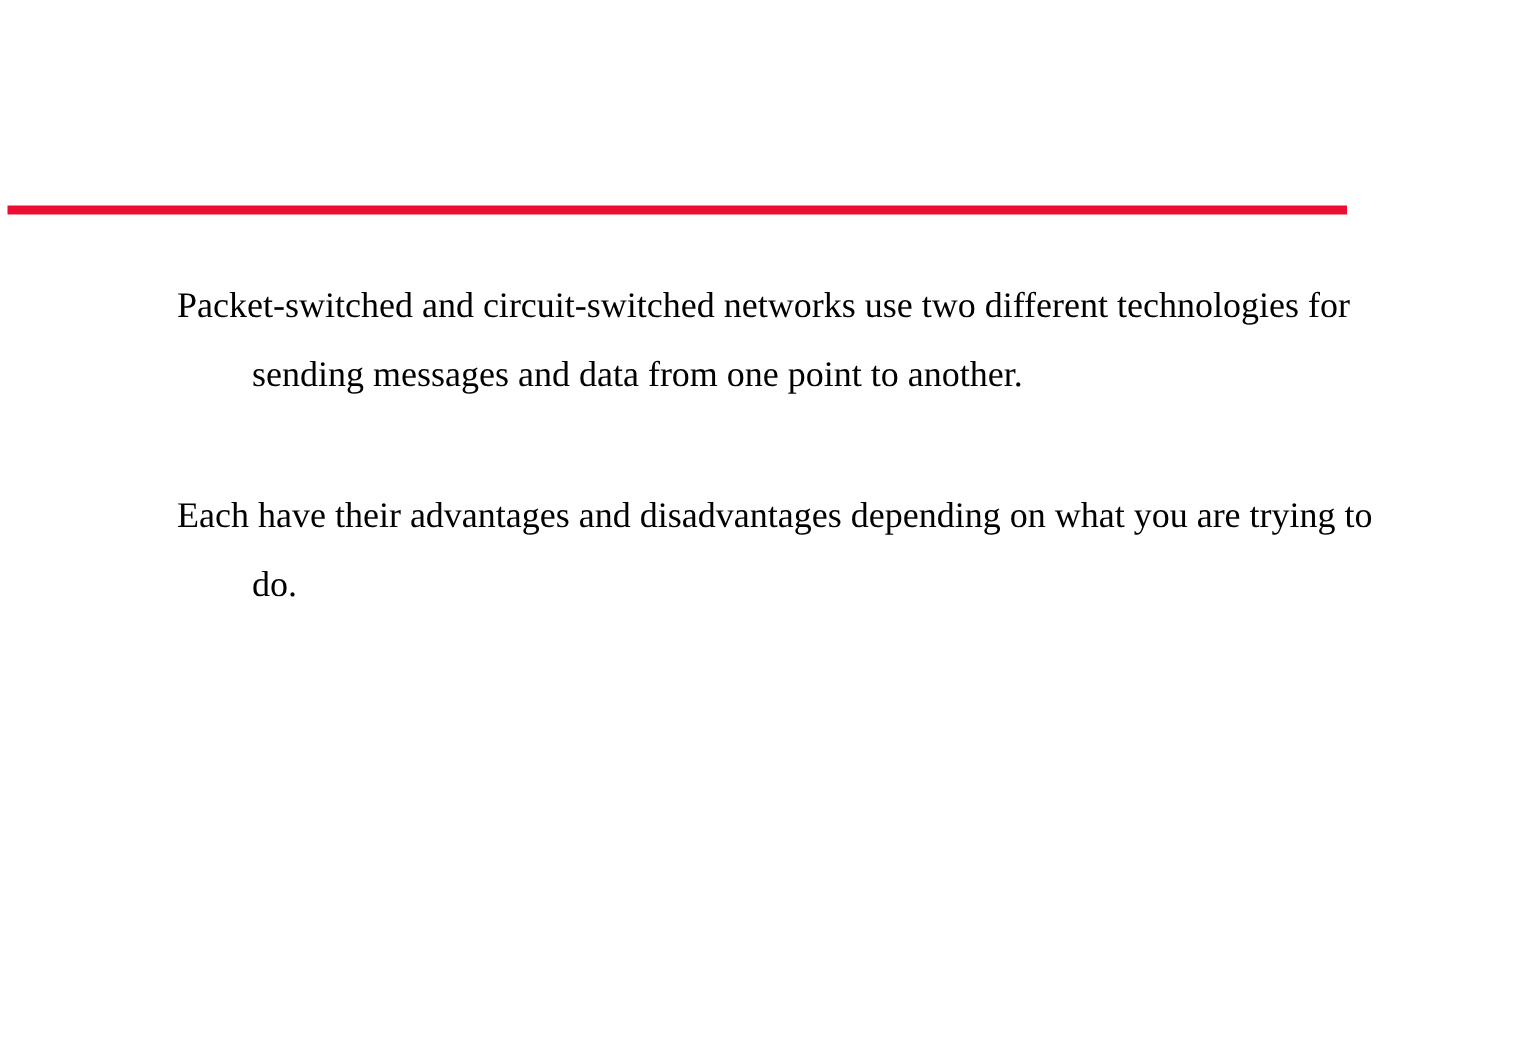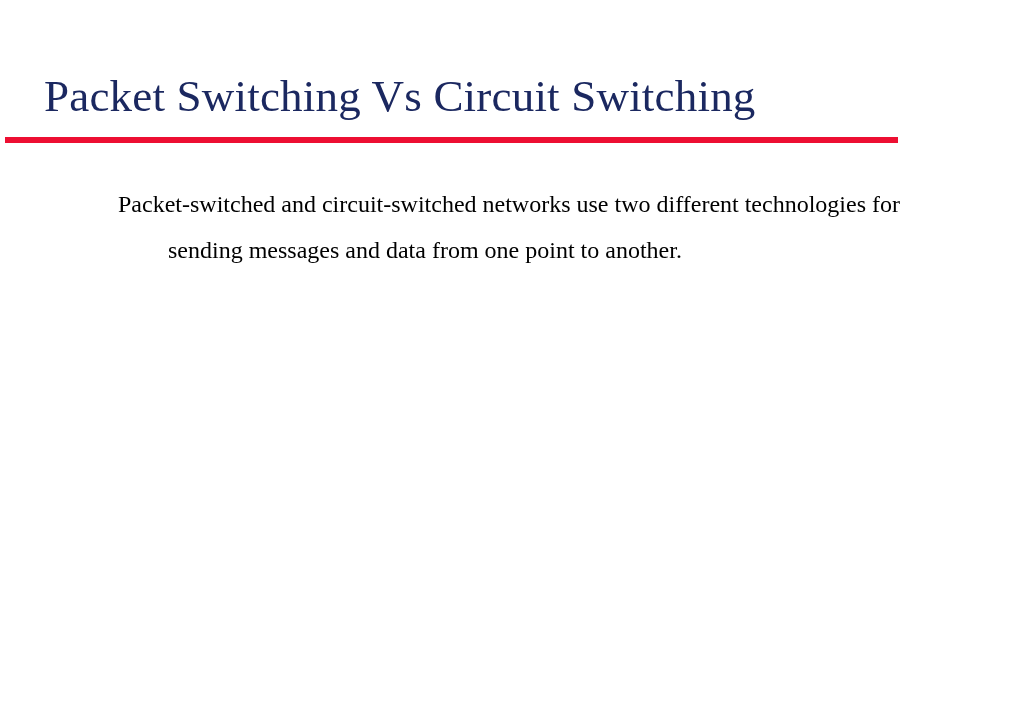--- a/index.html
+++ b/index.html
@@ -71,22 +71,22 @@
   .para-gap {
     height: 48px;
   }
 </style>
 </head>
 <body>
 
 <div id="slide" style="background: rgb(255, 255, 255);">
 
   <div id="title-block">
-    <h1 id="slide-title" style="color: rgb(27, 40, 96);">Packet Switching Vs Circuit Switching</h1>
     <div id="title-rule" style="background: rgb(237, 15, 50);"></div>
   </div>
 
   <div id="body-block">
     <p class="body-para" style="color: rgb(0, 0, 0);">Packet-switched and circuit-switched networks use two different technologies for sending messages and data from one point to another.</p>
     <div class="para-gap"></div>
+    <p class="body-para" style="color: rgb(0, 0, 0);">Each have their advantages and disadvantages depending on what you are trying to do.</p>
   </div>
 
 </div>
 
 </body></html>

